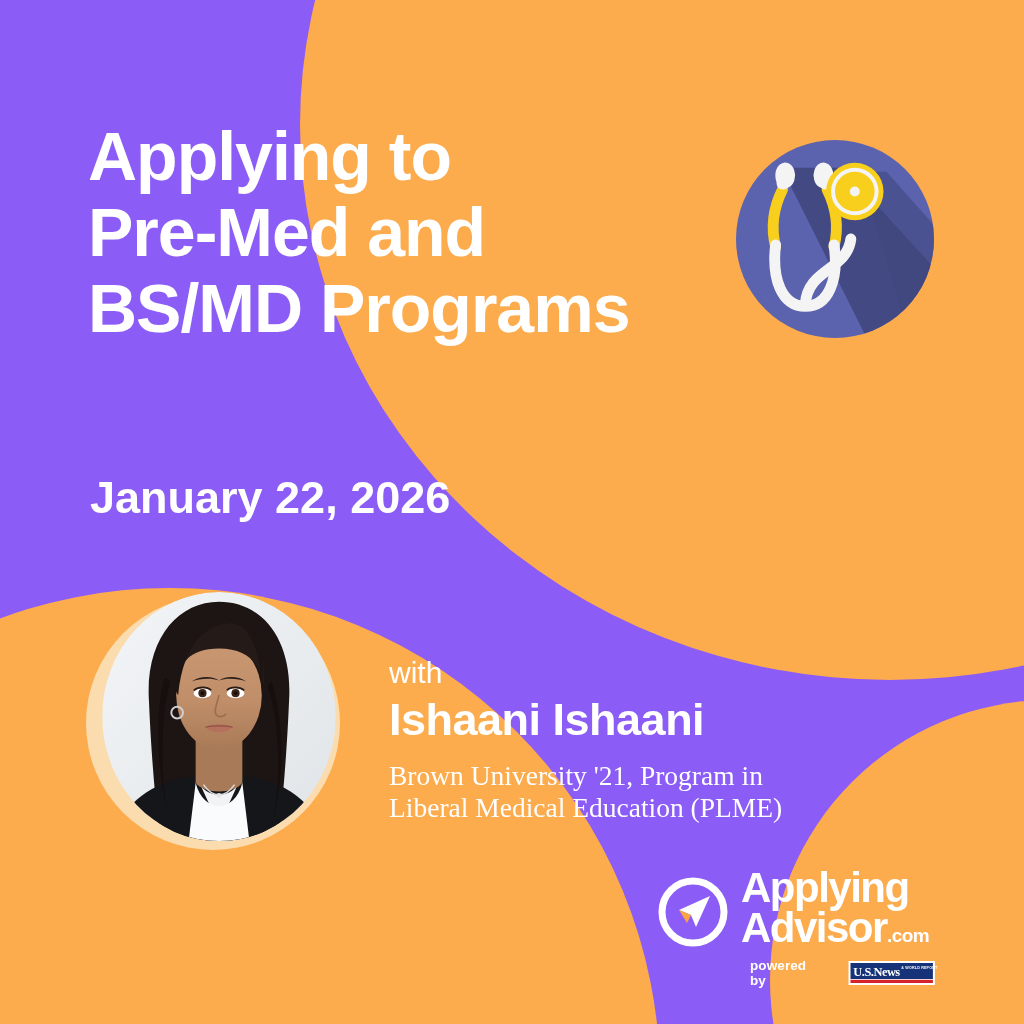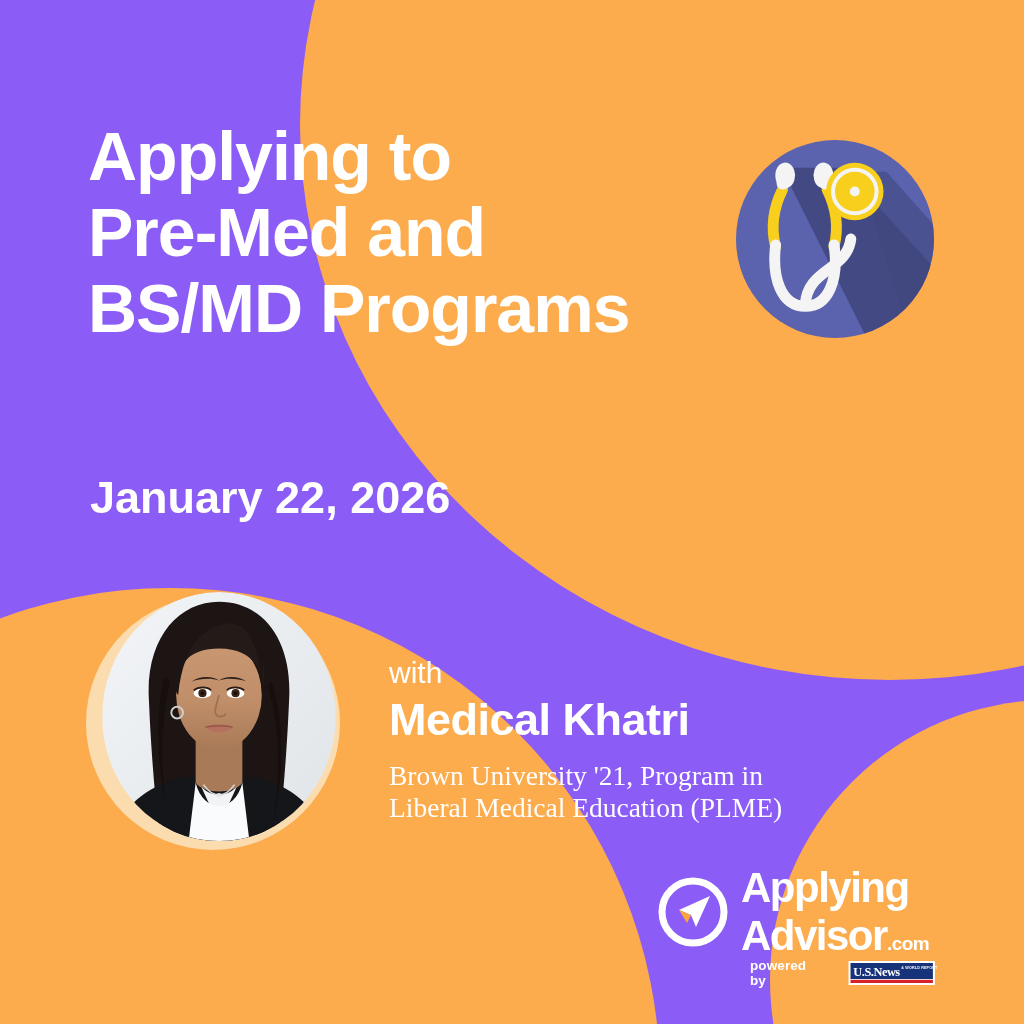--- a/index.html
+++ b/index.html
@@ -154,21 +154,21 @@
   .logo-mark svg { display: block; width: 100%; height: 100%; }
   .logo-words {
     position: absolute;
     left: 86px;
     top: -4px;
     color: #FFFFFF;
     font-weight: bold;
     line-height: 0.96;
   }
   .logo-line1 { font-size: 42px; letter-spacing: -1.5px; }
-  .logo-line2 { font-size: 42px; letter-spacing: -1.5px; margin-top: 8px; }
+  .logo-line2 { font-size: 42px; letter-spacing: -1.5px; }
   .logo-dotcom { font-size: 19px; letter-spacing: -0.5px; }
 
   .powered-row {
     position: absolute;
     left: 95px;
     top: 86px;
     display: flex;
     align-items: center;
     gap: 12px;
   }
@@ -293,21 +293,21 @@
 
         <circle cx="77" cy="124" r="6" fill="none" stroke="#CFCFCF" stroke-width="2"></circle>
 
         <path d="M104 198 C114 212 126 212 136 198" stroke="#D8D8D8" stroke-width="1.6" fill="none"></path>
         <circle cx="120" cy="209" r="2.4" fill="#E4E4E4"></circle>
       </g>
     </svg>
   </div>
 
   <div class="with-label">with</div>
-  <div class="speaker-name">Medical Khatri</div>
+  <div class="speaker-name">Ishaani Ishaani</div>
   <div class="speaker-cred">Brown University '21, Program in
 Liberal Medical Education (PLME)</div>
 
   <div class="logo-block">
     <div class="logo-mark">
       <svg viewBox="0 0 76 76" xmlns="http://www.w3.org/2000/svg">
         <circle cx="38" cy="38" r="31" fill="none" stroke="#FFFFFF" stroke-width="7"></circle>
         <path d="M55 22 L24 36 L36 41 L41 53 Z" fill="#FFFFFF"></path>
         <path d="M24 36 L36 41 L32 49 Z" fill="#FCA43E"></path>
       </svg>

